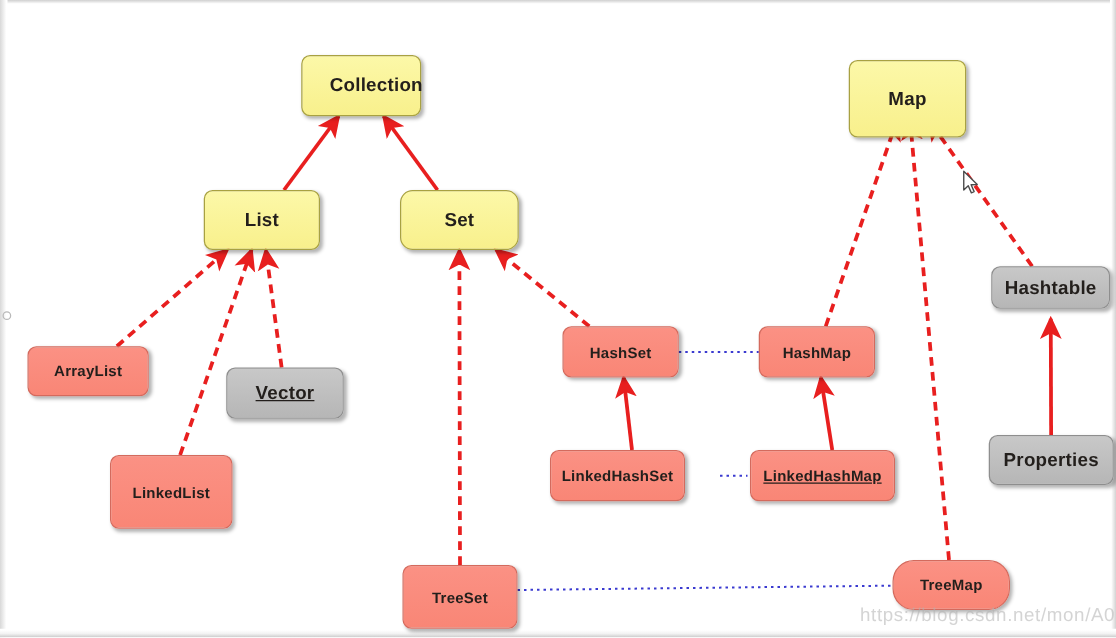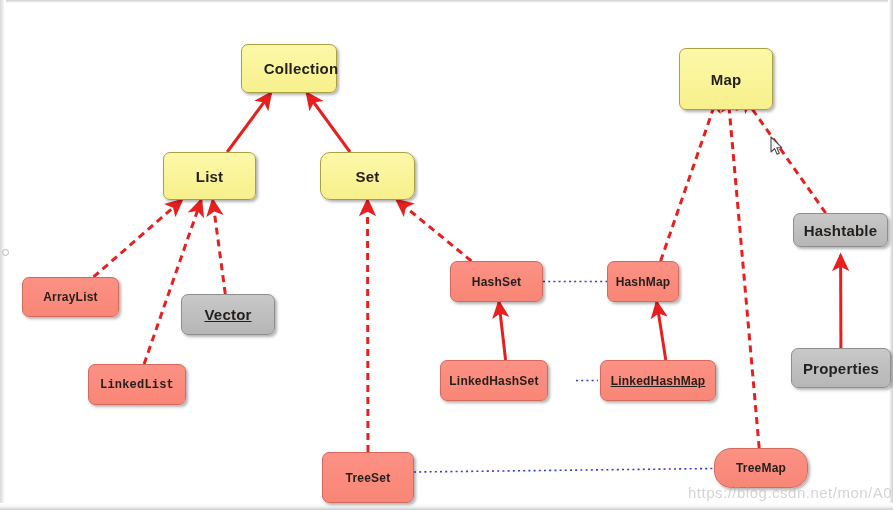--- a/index.html
+++ b/index.html
@@ -168,27 +168,27 @@
       </div>
       <div class="node iface" style="left: 679px; top: 48px; width: 94px; height: 62px;">
         <span>Map</span>
       </div>
       <div class="node impl" style="left: 22px; top: 277px; width: 97px; height: 40px;">
         <span>ArrayList</span>
       </div>
       <div class="node legacy" style="left: 181px; top: 294px; width: 94px; height: 41px; text-decoration: underline;">
         <span>Vector</span>
       </div>
-      <div class="node impl" style="left: 88px; top: 364px; width: 98px; height: 41px; font-family: Liberation Mono, monospace;">
+      <div class="node impl" style="left: 88px; top: 364px; width: 98px; height: 59px;">
         <span>LinkedList</span>
       </div>
       <div class="node impl" style="left: 450px; top: 261px; width: 93px; height: 41px;">
         <span>HashSet</span>
       </div>
-      <div class="node impl" style="left: 607px; top: 261px; width: 72px; height: 41px;">
+      <div class="node impl" style="left: 607px; top: 261px; width: 93px; height: 41px;">
         <span>HashMap</span>
       </div>
       <div class="node impl" style="left: 440px; top: 360px; width: 108px; height: 41px;">
         <span>LinkedHashSet</span>
       </div>
       <div class="node impl" style="left: 600px; top: 360px; width: 116px; height: 41px; text-decoration: underline;">
         <span>LinkedHashMap</span>
       </div>
       <div class="node impl" style="left: 322px; top: 452px; width: 92px; height: 51px;">
         <span>TreeSet</span>

